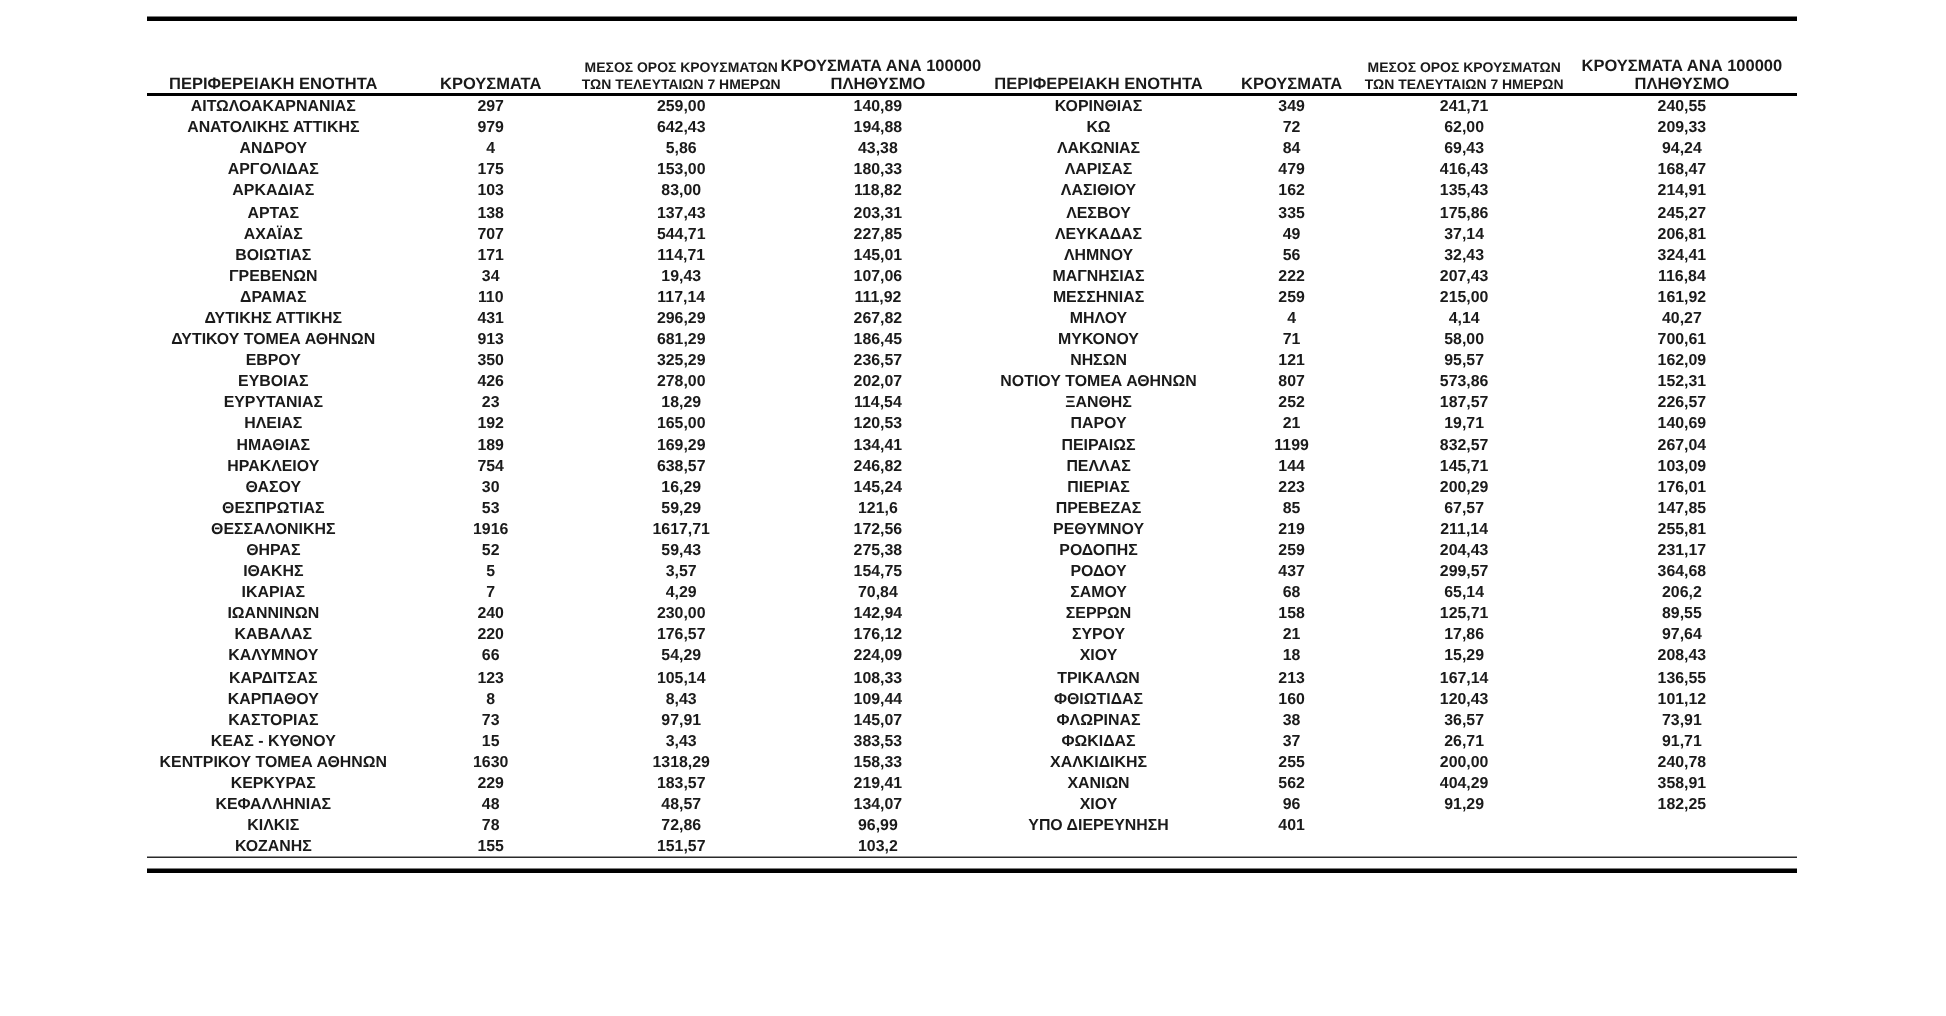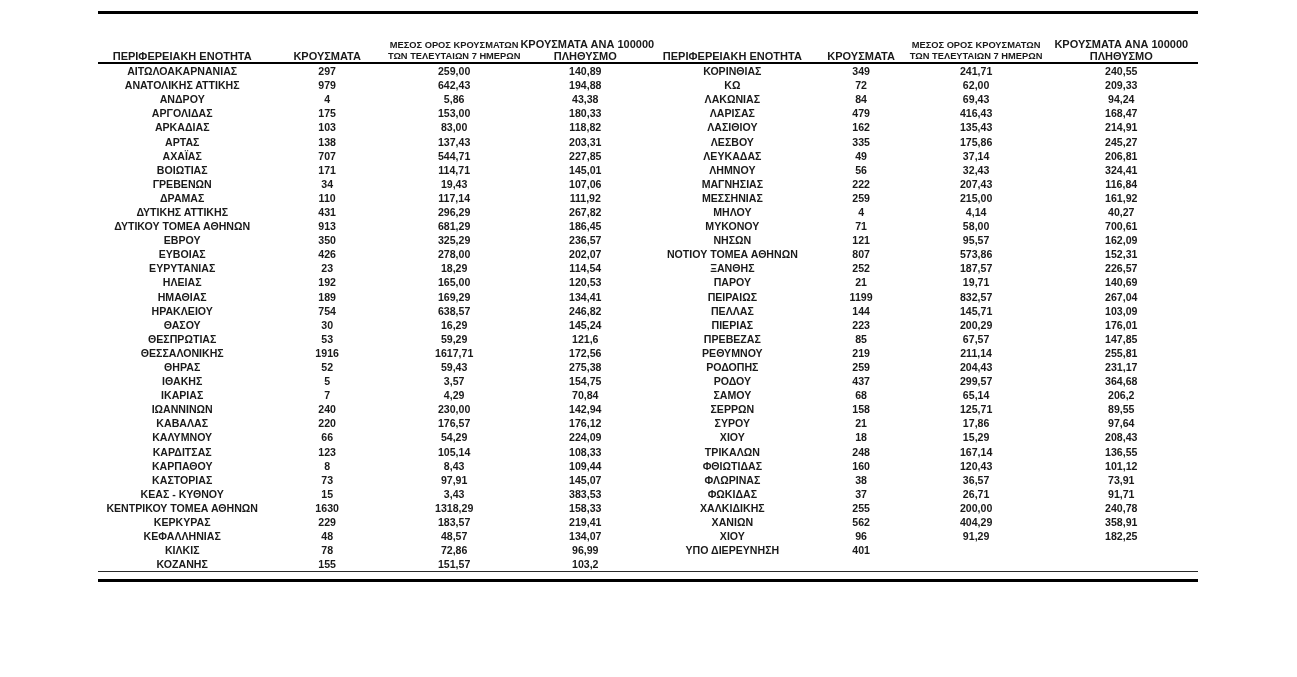--- a/index.html
+++ b/index.html
@@ -495,21 +495,21 @@
           <div class="td">97,64</div>
         </div>
         <div class="tr">
           <div class="td">ΧΙΟΥ</div>
           <div class="td">18</div>
           <div class="td">15,29</div>
           <div class="td">208,43</div>
         </div>
         <div class="tr">
           <div class="td">ΤΡΙΚΑΛΩΝ</div>
-          <div class="td">248</div>
+          <div class="td">213</div>
           <div class="td">167,14</div>
           <div class="td">136,55</div>
         </div>
         <div class="tr">
           <div class="td">ΦΘΙΩΤΙΔΑΣ</div>
           <div class="td">160</div>
           <div class="td">120,43</div>
           <div class="td">101,12</div>
         </div>
         <div class="tr">

